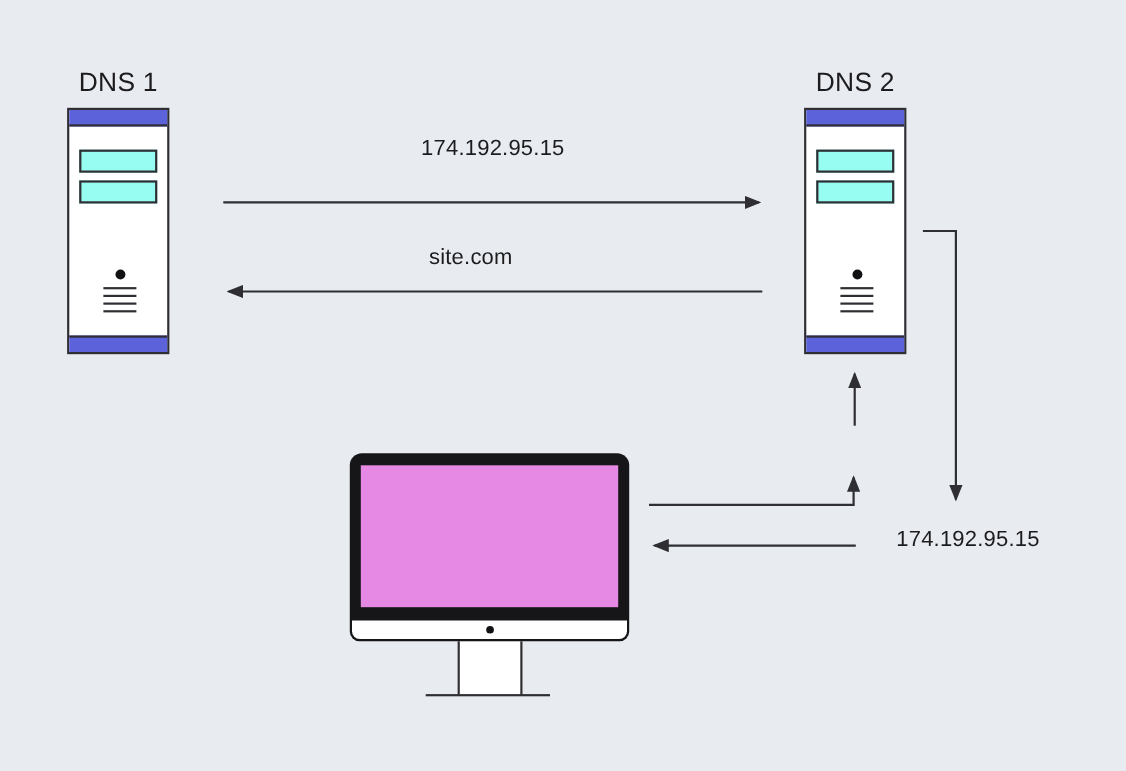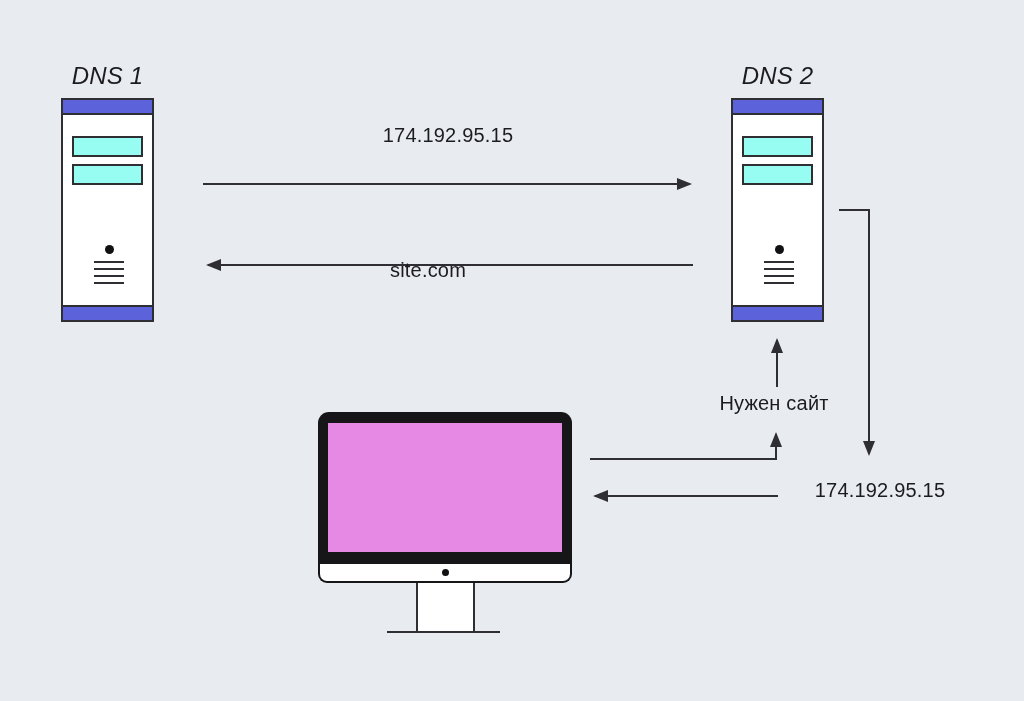--- a/index.html
+++ b/index.html
@@ -134,36 +134,36 @@
       </marker>
     </defs>
     <line x1="203" y1="184" x2="690" y2="184" stroke="#2E2E33" stroke-width="2" marker-end="url(#ah)"></line>
     <line x1="693" y1="265" x2="208" y2="265" stroke="#2E2E33" stroke-width="2" marker-end="url(#ah)"></line>
     <line x1="777" y1="387" x2="777" y2="340" stroke="#2E2E33" stroke-width="2" marker-end="url(#ah)"></line>
     <path d="M590,459 H776 V434" fill="none" stroke="#2E2E33" stroke-width="2" marker-end="url(#ah)"></path>
     <path d="M839,210 H869 V454" fill="none" stroke="#2E2E33" stroke-width="2" marker-end="url(#ah)"></path>
     <line x1="778" y1="496" x2="595" y2="496" stroke="#2E2E33" stroke-width="2" marker-end="url(#ah)"></line>
   </svg>
 
-  <div class="label node-label" style="left:61px; top:62px; width:93px;font-style:italic;">DNS 1</div>
+  <div class="label node-label" style="left:61px; top:62px; width:93px;">DNS 1</div>
   <div class="server" style="left:61px; top:98px;">
     <div class="stripe top"></div>
     <div class="slot s1"></div>
     <div class="slot s2"></div>
     <div class="dot"></div>
     <div class="grill">
         <i></i>
         <i></i>
         <i></i>
         <i></i>
       </div>
     <div class="stripe bottom"></div>
   </div>
 
-  <div class="label node-label" style="left:731px; top:62px; width:93px;font-style:italic;">DNS 2</div>
+  <div class="label node-label" style="left:731px; top:62px; width:93px;">DNS 2</div>
   <div class="server" style="left:731px; top:98px;">
     <div class="stripe top"></div>
     <div class="slot s1"></div>
     <div class="slot s2"></div>
     <div class="dot"></div>
     <div class="grill">
         <i></i>
         <i></i>
         <i></i>
         <i></i>
@@ -176,17 +176,16 @@
     <div class="monitor-base"></div>
     <div class="monitor-frame">
       <div class="monitor-screen"></div>
       <div class="monitor-chin">
         <div class="camera-dot"></div>
       </div>
     </div>
   </div>
 
   <div class="label msg" style="left:448px; top:124px;">174.192.95.15</div>
-  <div class="label msg" style="left:428px; top:223px;margin-top:36px;">site.com</div>
-  <div class="label msg" style="left:774px; top:392px;">Нужен сайт</div>
+  <div class="label msg" style="left:428px; top:223px;">site.com</div>
   <div class="label msg" style="left:880px; top:479px;">174.192.95.15</div>
 
 </div>
 
 </body></html>

